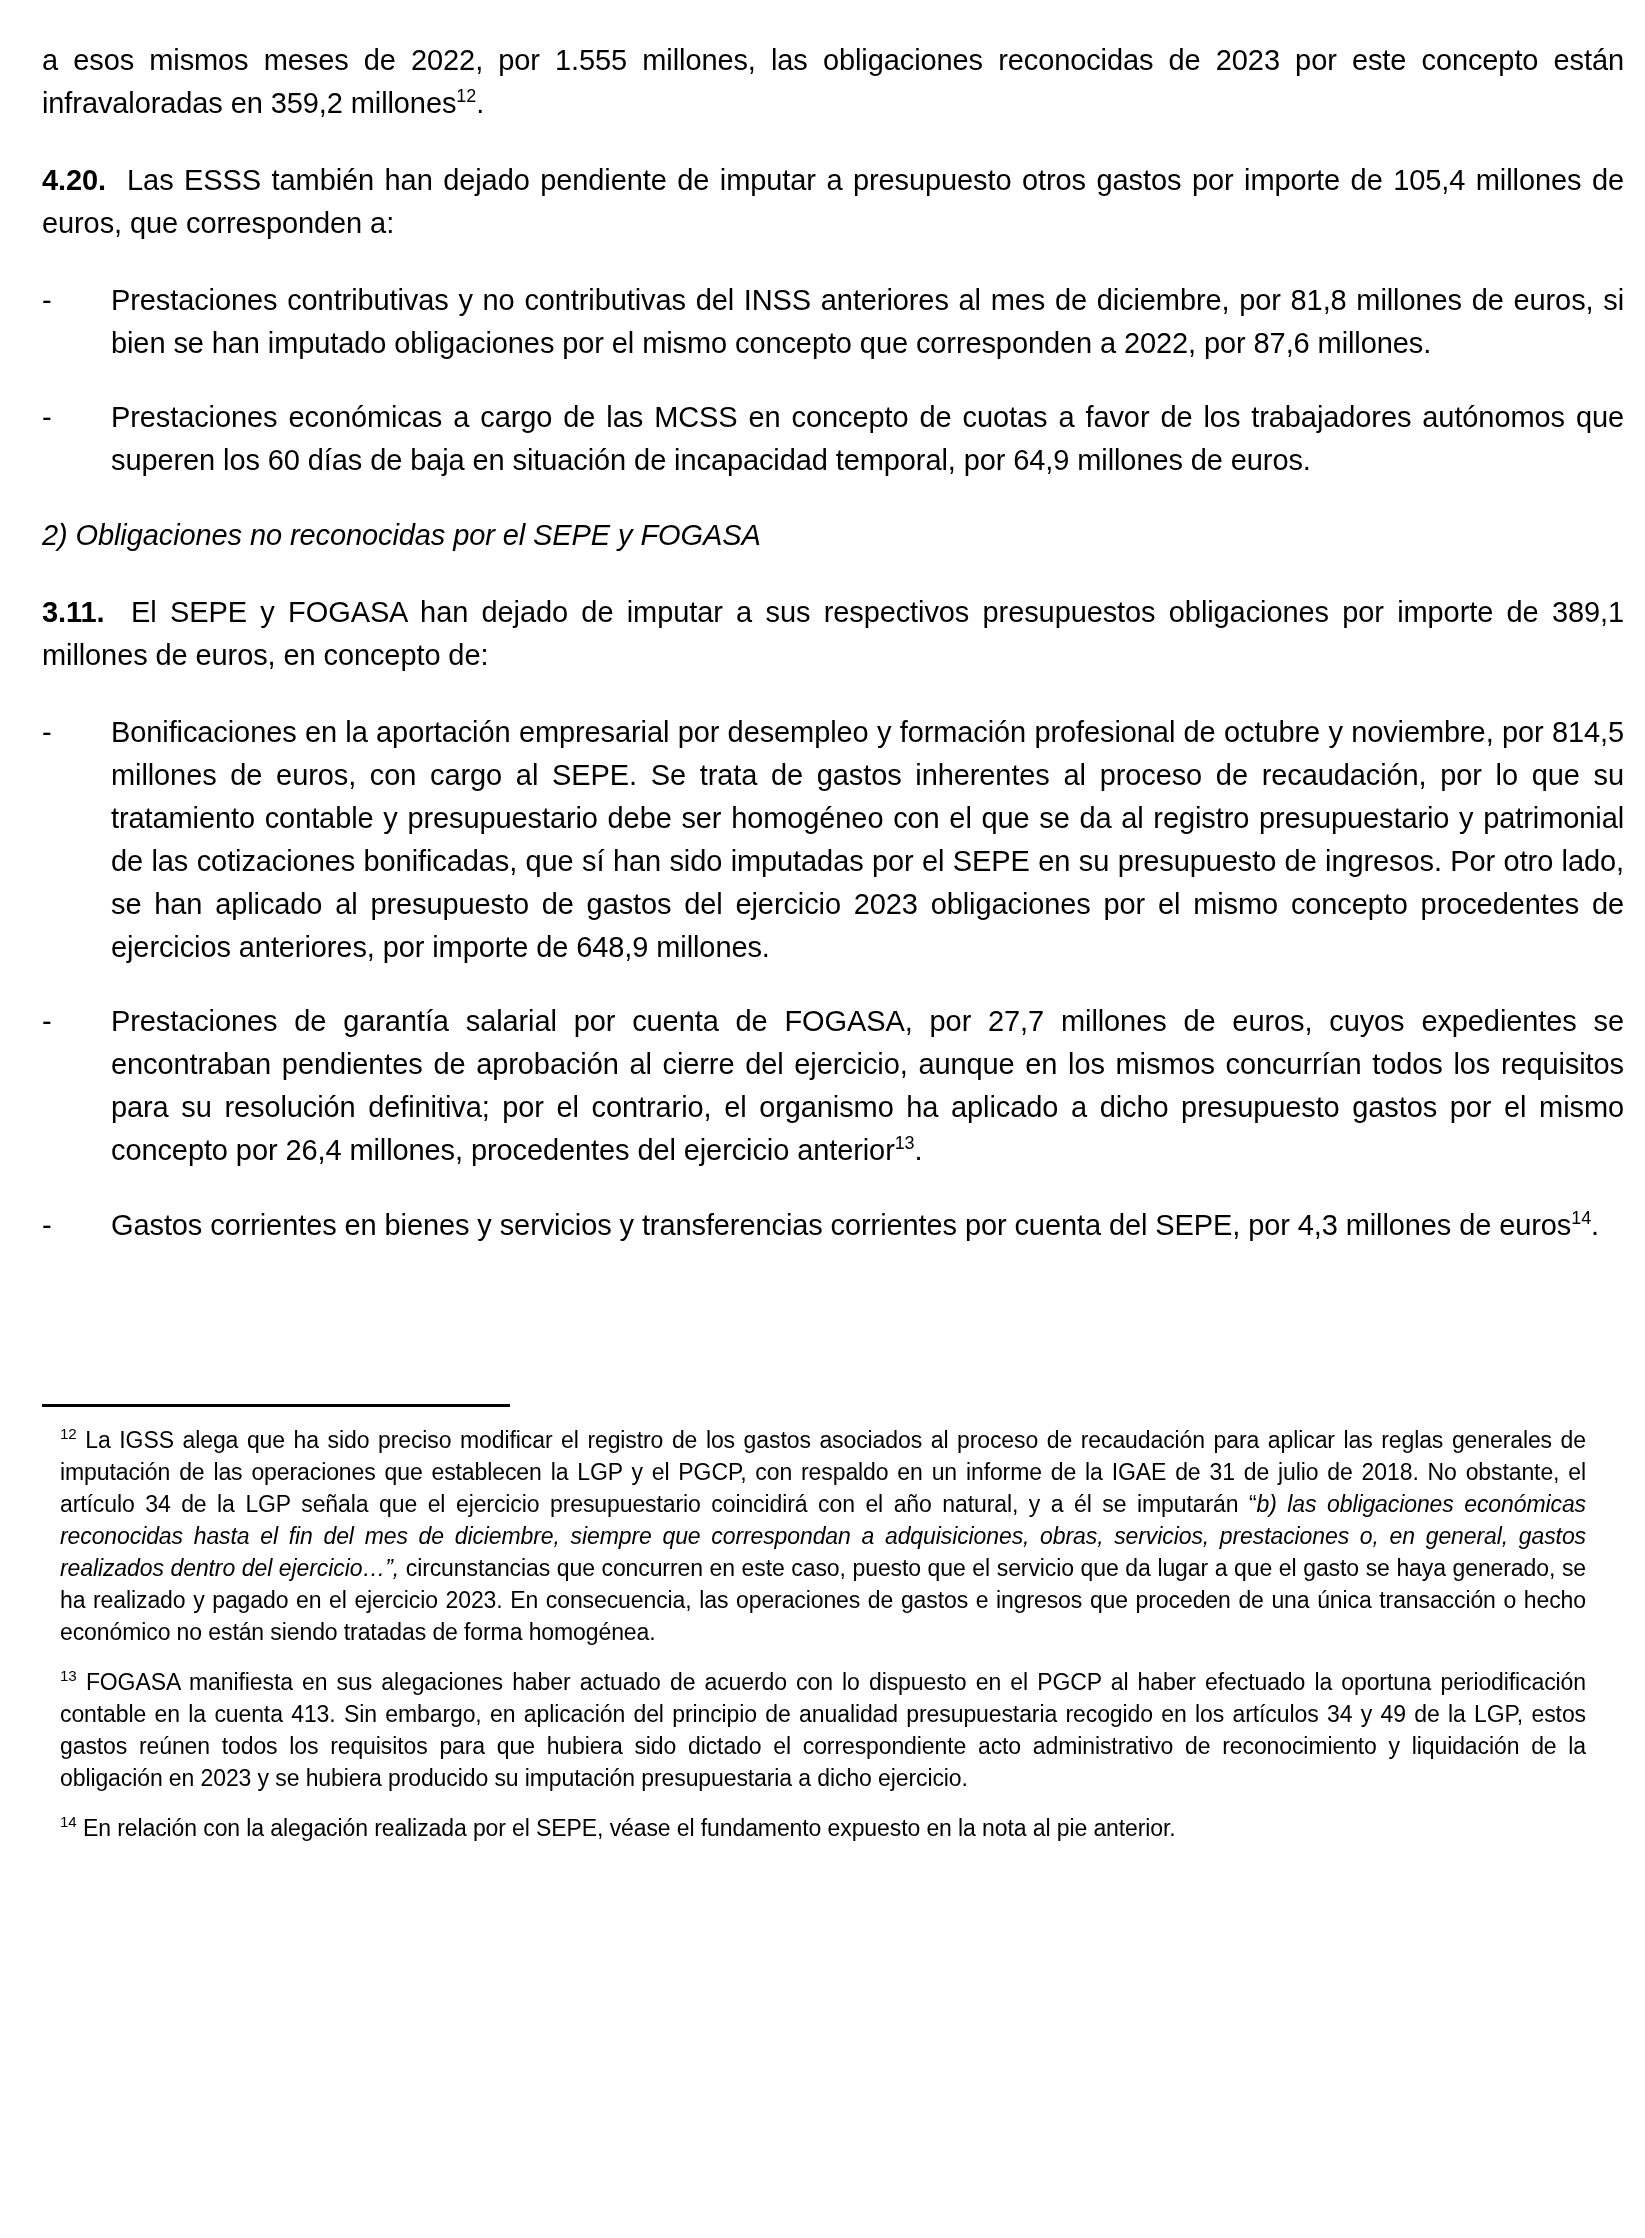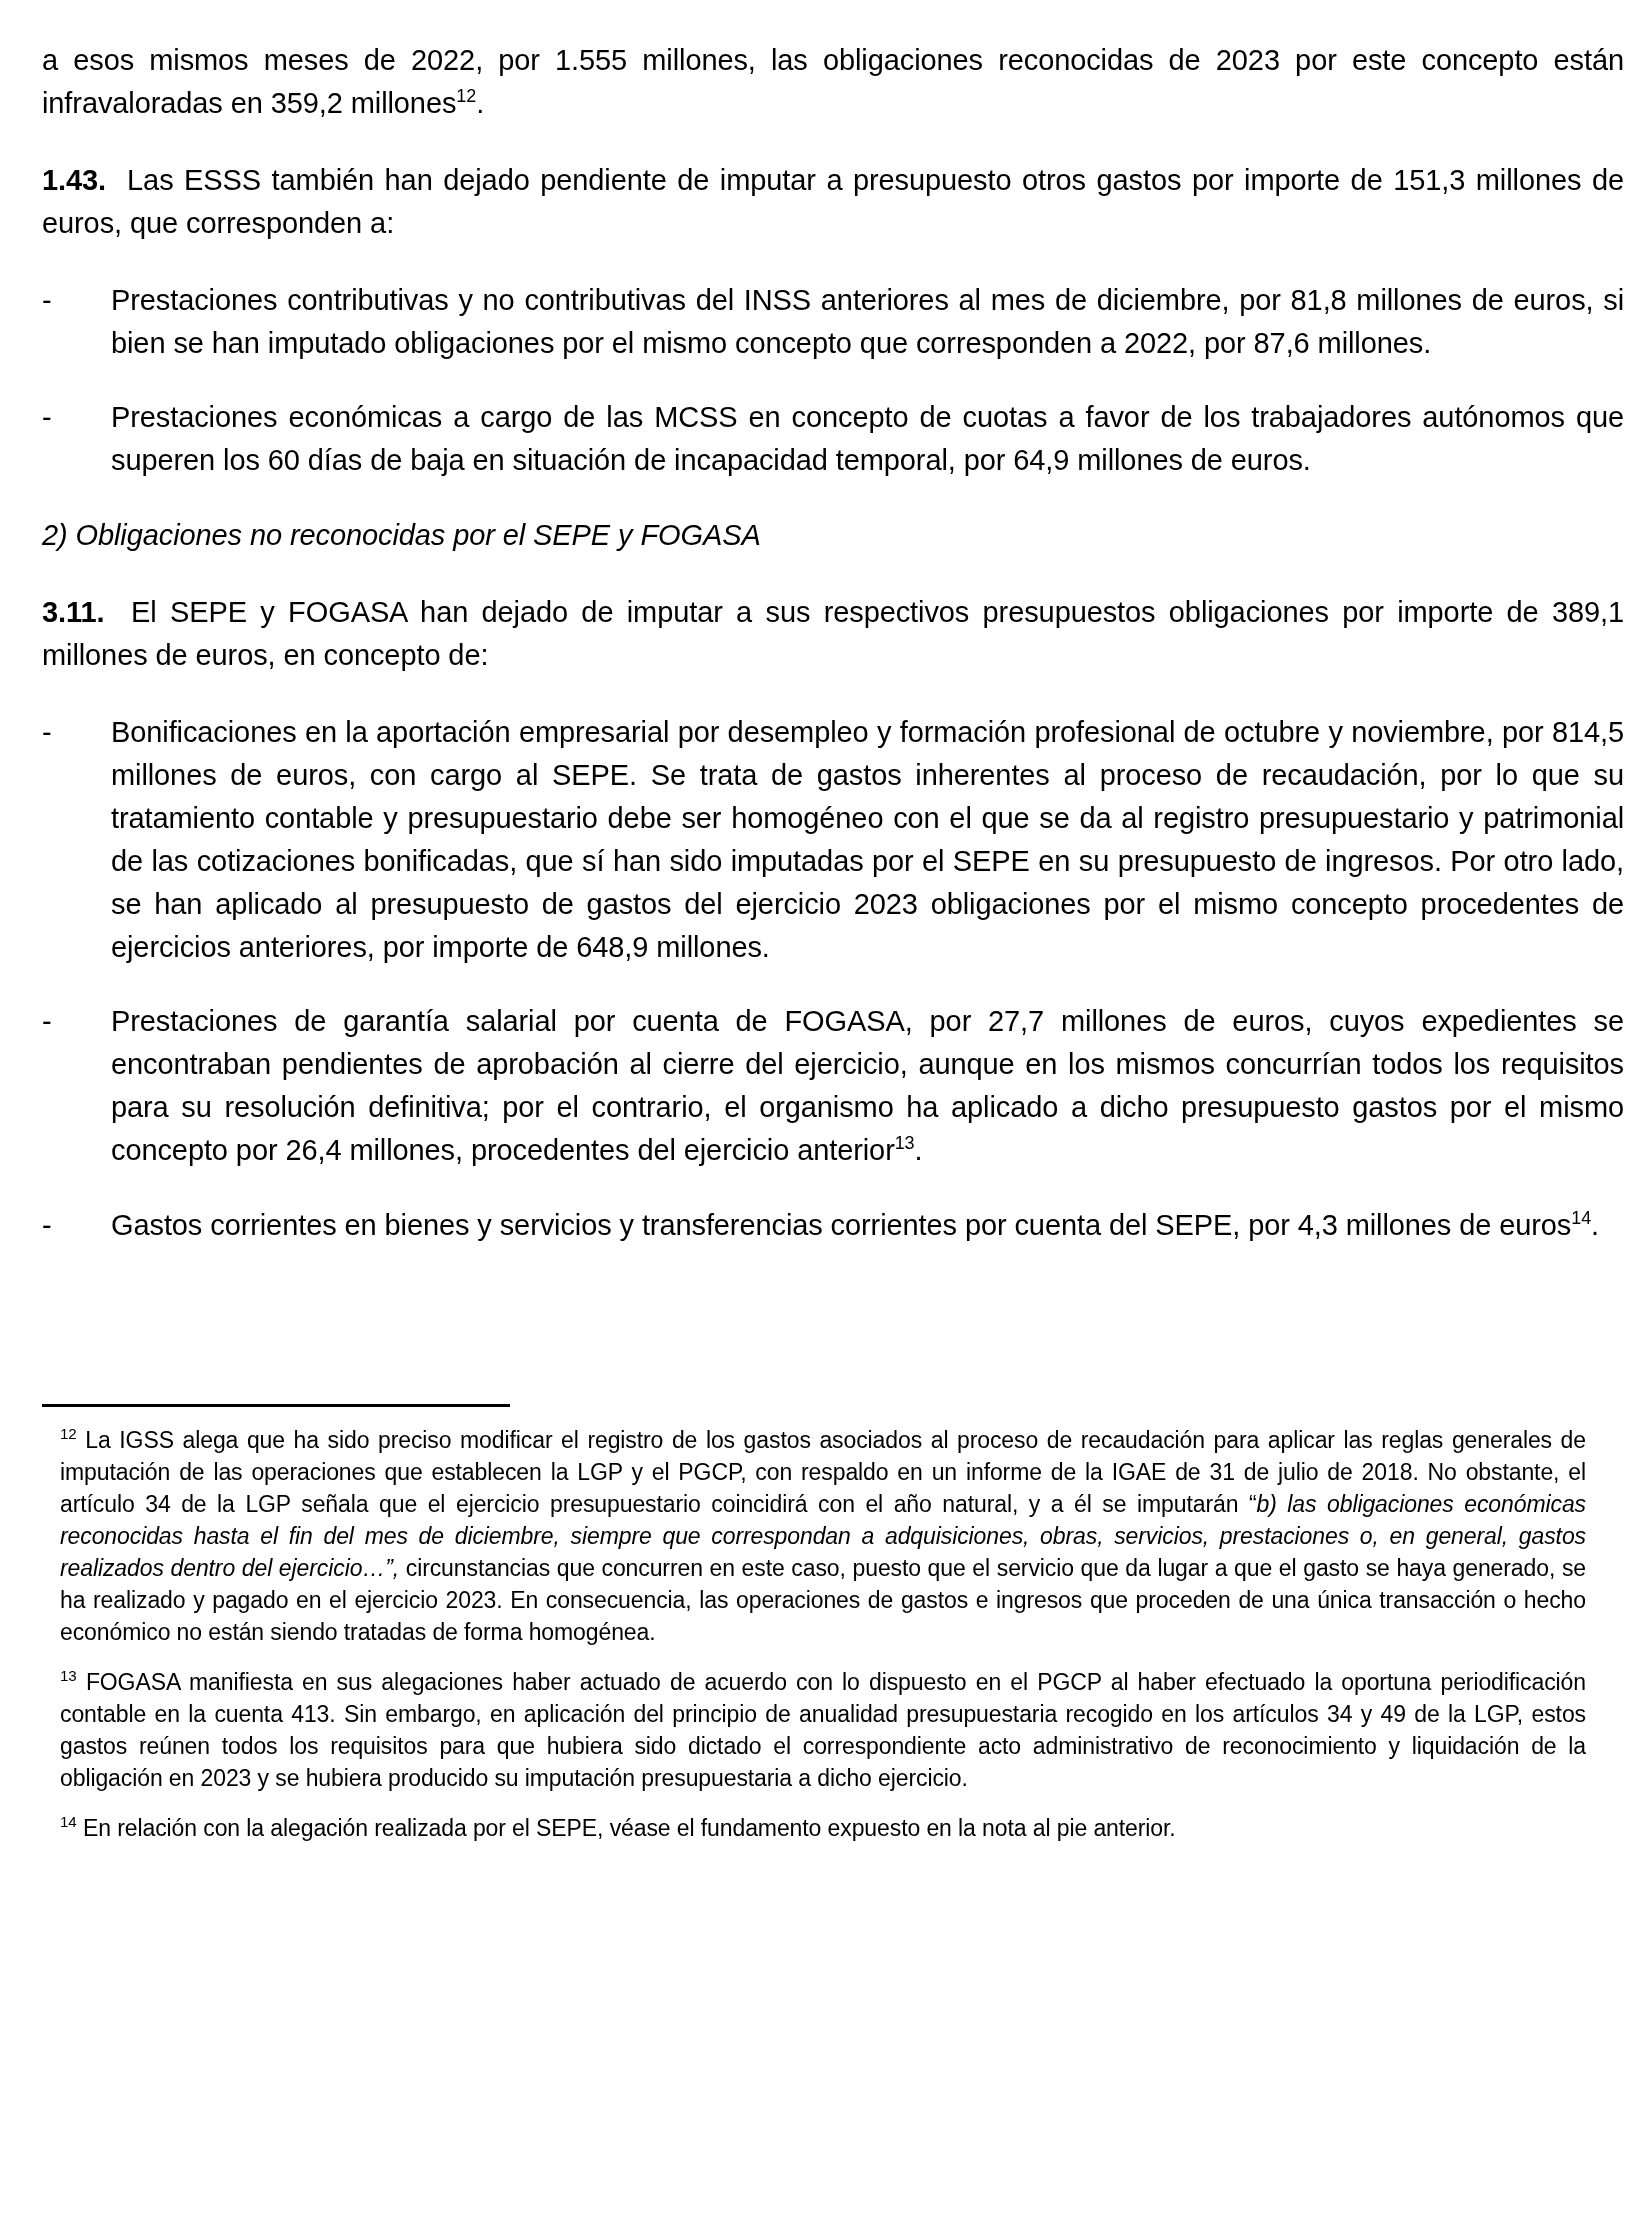--- a/index.html
+++ b/index.html
@@ -89,21 +89,21 @@
 </style>
 </head>
 <body>
 
 <div class="page">
 
   <div class="body-area">
 
     <p class="para"><span>a esos mismos meses de 2022, por 1.555 millones, las obligaciones reconocidas de 2023 por este concepto están infravaloradas en 359,2 millones</span><sup>12</sup><span>.</span></p>
 
-    <p class="para"><span class="para-num">1.43.</span>&nbsp; <span>Las ESSS también han dejado pendiente de imputar a presupuesto otros gastos por importe de 151,3 millones de euros, que corresponden a:</span></p>
+    <p class="para"><span class="para-num">4.20.</span>&nbsp; <span>Las ESSS también han dejado pendiente de imputar a presupuesto otros gastos por importe de 105,4 millones de euros, que corresponden a:</span></p>
 
     <ul class="bullets">
       <li><span class="dash">-</span><span>Prestaciones contributivas y no contributivas del INSS anteriores al mes de diciembre, por 81,8 millones de euros, si bien se han imputado obligaciones por el mismo concepto que corresponden a 2022, por 87,6 millones.</span></li>
       <li><span class="dash">-</span><span>Prestaciones económicas a cargo de las MCSS en concepto de cuotas a favor de los trabajadores autónomos que superen los 60 días de baja en situación de incapacidad temporal, por 64,9 millones de euros.</span></li>
     </ul>
 
     <p class="heading-italic">2) Obligaciones no reconocidas por el SEPE y FOGASA</p>
 
     <p class="para"><span class="para-num">3.11.</span>&nbsp; <span>El SEPE y FOGASA han dejado de imputar a sus respectivos presupuestos obligaciones por importe de 389,1 millones de euros, en concepto de:</span></p>
 

